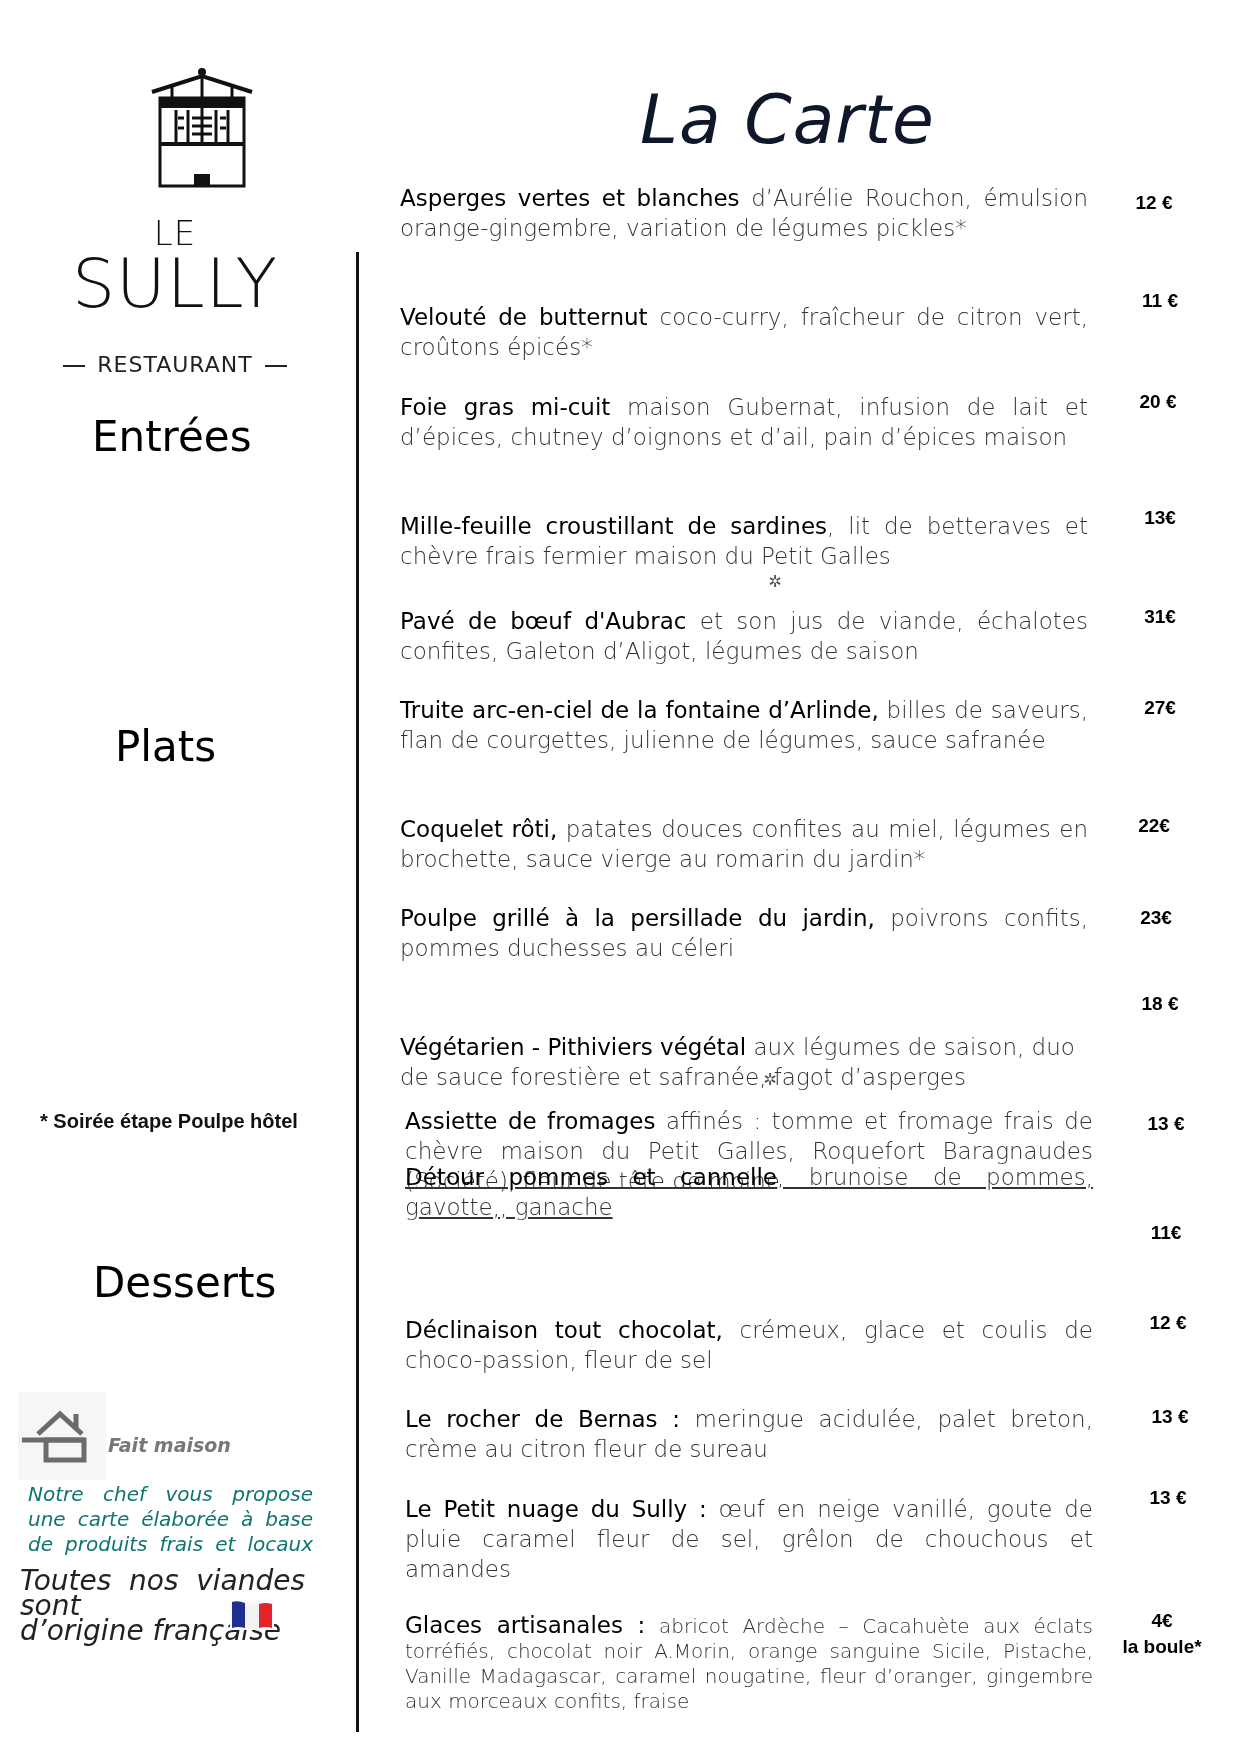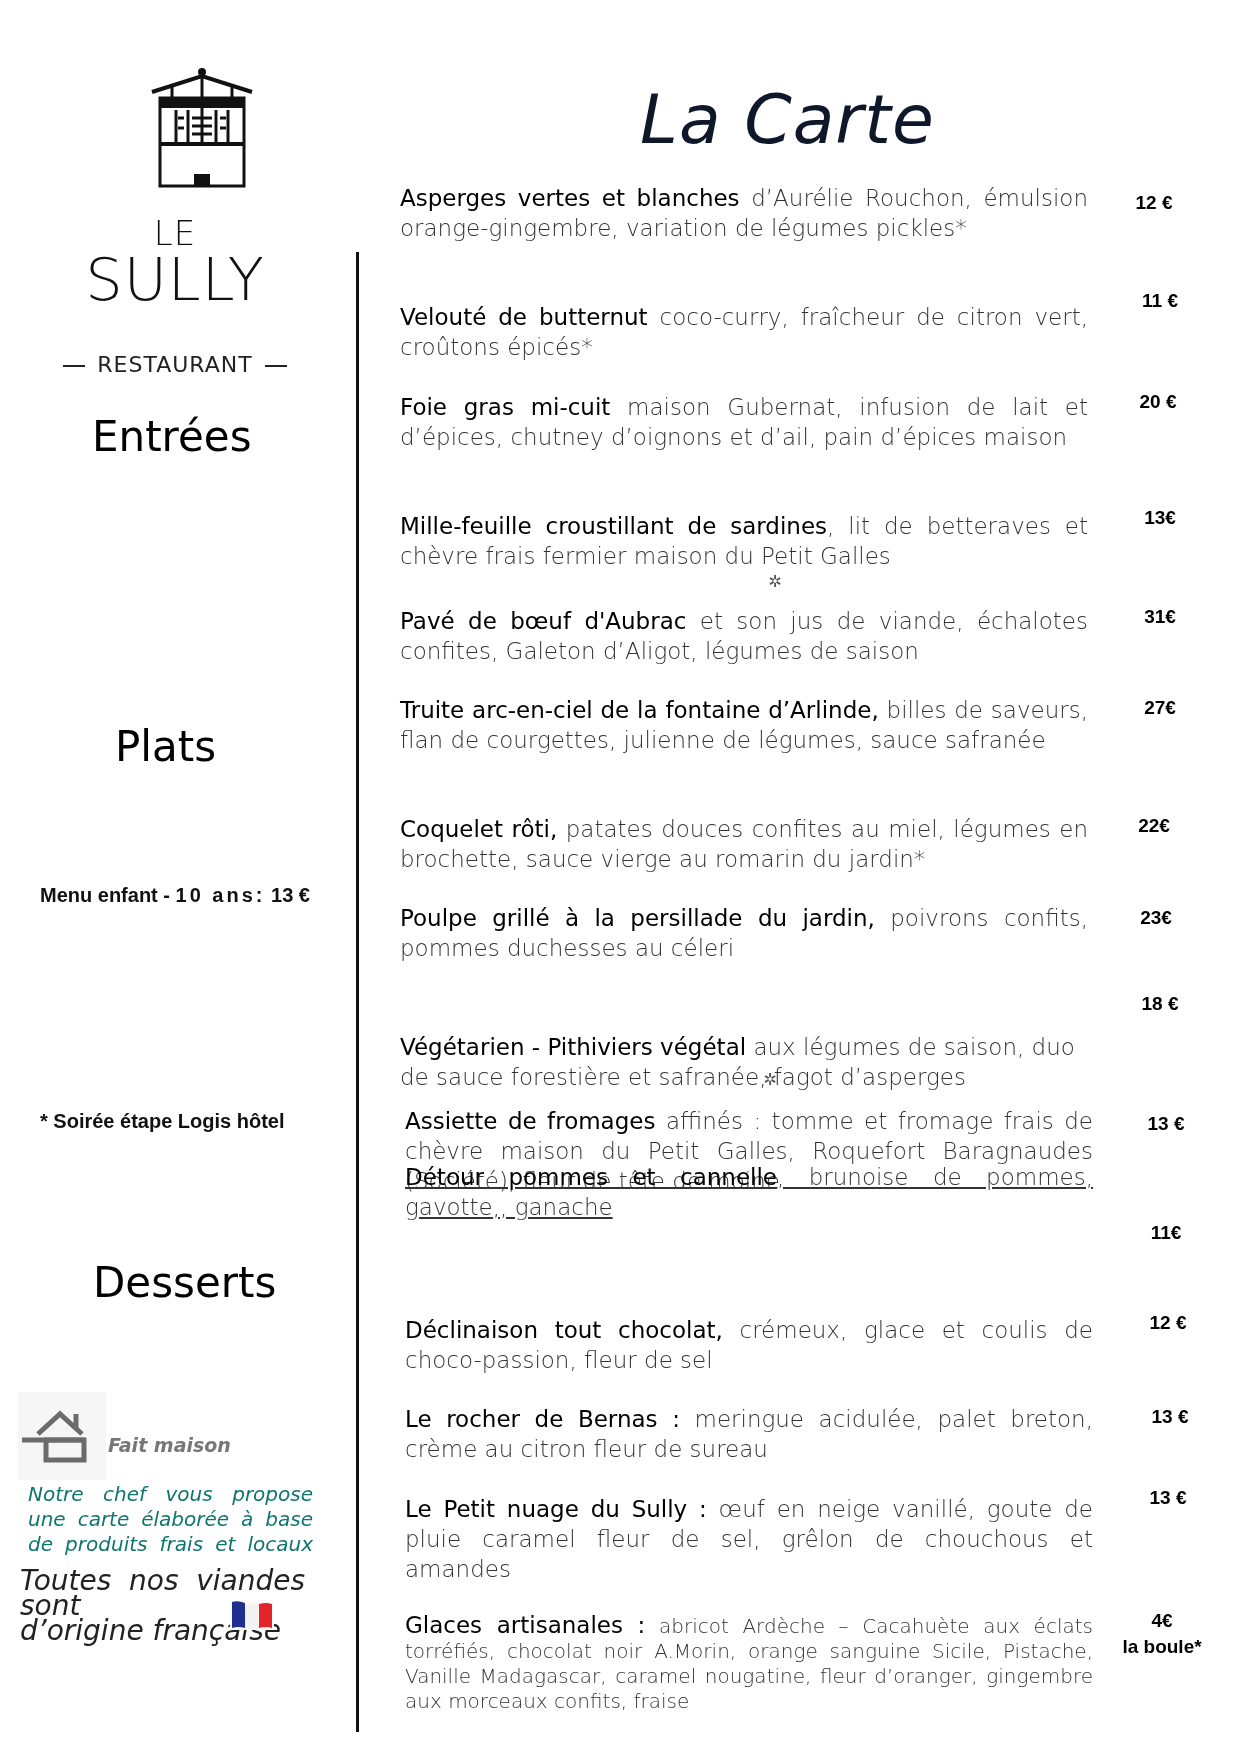--- a/index.html
+++ b/index.html
@@ -2,21 +2,21 @@
 <html><head>
 <meta charset="utf-8">
 <style>
   * { margin: 0; padding: 0; box-sizing: border-box; }
   html, body { width: 1240px; height: 1755px; background: #ffffff; overflow: hidden; }
   body { position: relative; font-family: "DejaVu Sans", sans-serif; color: #111; }
 
   .logo { position: absolute; left: 30px; top: 30px; width: 290px; height: 330px; }
   .logo-house { position: absolute; left: 120px; top: 36px; width: 104px; height: 124px; }
   .logo-le { position: absolute; left: 0; top: 183px; width: 290px; text-align: center; font-size: 34px; font-weight: 300; letter-spacing: 1px; color: #111; }
-  .logo-sully { position: absolute; left: 0; top: 220px; width: 290px; text-align: center; font-size: 59px; font-weight: 300; letter-spacing: 1px; line-height: 1; color: #111; }
+  .logo-sully { position: absolute; left: 0; top: 220px; width: 290px; text-align: center; font-size: 68px; font-weight: 300; letter-spacing: 1px; line-height: 1; color: #111; }
   .logo-restaurant { position: absolute; left: 0; top: 322px; width: 290px; text-align: center; font-size: 22px; letter-spacing: 1px; color: #222; }
   .logo-restaurant .dash { display: inline-block; width: 22px; height: 2px; background: #222; vertical-align: middle; margin: 0 12px; }
 
   .divider-v { position: absolute; left: 356px; top: 252px; width: 3px; height: 1480px; background: #111; }
 
   .title { position: absolute; left: 640px; top: 80px; font-size: 68px; font-style: italic; font-weight: 300; color: #0f172a; letter-spacing: 1px; }
 
   .section-head { position: absolute; font-size: 42px; color: #000; }
   .sh-entrees { left: 92px; top: 412px; }
   .sh-plats { left: 115px; top: 722px; }
@@ -79,27 +79,22 @@
 
 <div class="divider-v"></div>
 
 <div class="title">La Carte</div>
 
 <div class="section-head sh-entrees">Entrées</div>
 <div class="section-head sh-plats">Plats</div>
 <div class="section-head sh-desserts">Desserts</div>
 
 <div class="kids">
-  <div class="kids-head">
-    <span>Menu enfant  - </span>
-    <span class="spaced">10 ans:</span>
-    <span>13 €</span>
-  </div>
 </div>
-<div class="soiree">* Soirée étape Logis hôtel</div>
+<div class="soiree">* Soirée étape Poulpe hôtel</div>
 
 <div class="fait-maison">
   <div class="fm-icon">
     <svg width="88" height="88" viewBox="0 0 88 88">
       <polyline points="20,42 42,22 64,42" fill="none" stroke="#6b6b6b" stroke-width="5"></polyline>
       <line x1="58" y1="22" x2="58" y2="36" stroke="#6b6b6b" stroke-width="5"></line>
       <line x1="4" y1="48" x2="66" y2="48" stroke="#6b6b6b" stroke-width="5"></line>
       <rect x="28" y="48" width="38" height="20" fill="none" stroke="#6b6b6b" stroke-width="5"></rect>
     </svg>
   </div>

